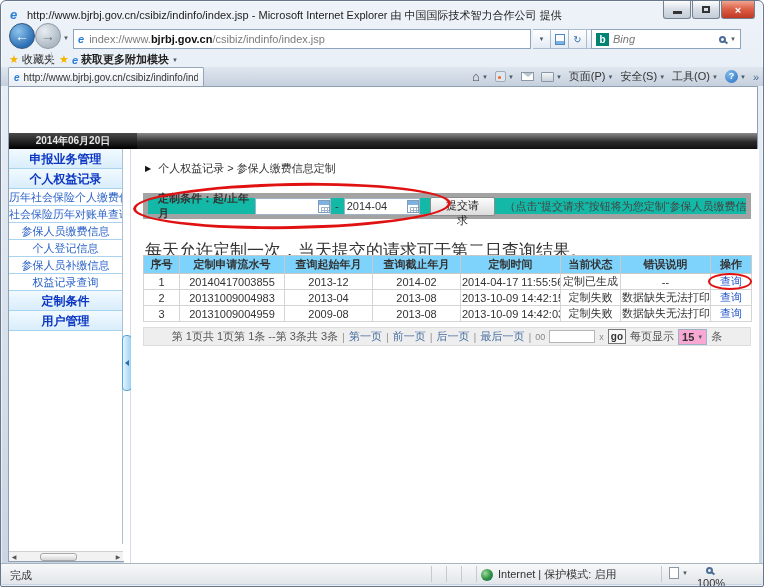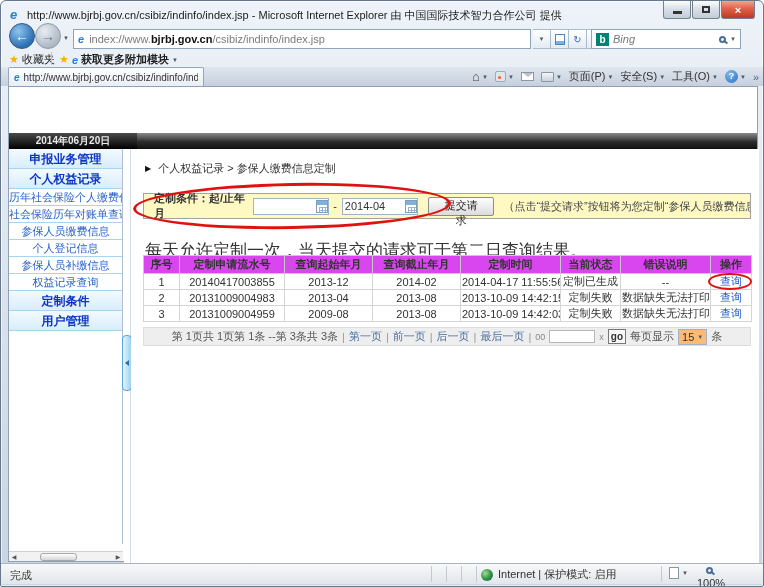--- a/index.html
+++ b/index.html
@@ -87,46 +87,46 @@
                    background:linear-gradient(90deg,#e4f4ff,#9fd1f1);}
   .splitter-handle::after{content:"";position:absolute;left:2px;top:24px;border-top:3px solid transparent;border-bottom:3px solid transparent;border-right:4px solid #2c6ea8;}
   .sidescroll{position:absolute;left:0;top:464px;width:114px;height:10px;background:#f2f2f2;border-top:1px solid #d0d0d0;display:flex;align-items:center;}
   .sarrow{width:10px;height:10px;font-size:6px;color:#555;text-align:center;line-height:10px;}
   .strack{flex:1;position:relative;height:10px;}
   .sthumb{position:absolute;left:22%;width:40%;top:1px;height:8px;background:linear-gradient(180deg,#fdfdfd,#d7d7d7);border:1px solid #a8a8a8;border-radius:3px;}
   
   .main{position:absolute;left:122px;top:62px;width:628px;height:414px;background:#fff;}
   .breadcrumb{position:absolute;left:14px;top:12px;font-size:11px;color:#333;display:flex;align-items:center;gap:7px;}
   .bc-arrow{font-size:8px;color:#111;}
-  .formbar{position:absolute;left:12px;top:44px;width:608px;height:26px;background:#fef9c3;border:1px solid #a3a3a3;
+  .formbar{position:absolute;left:12px;top:44px;width:608px;height:26px;background:#14b8a6;border:5px solid #a3a3a3;
            display:flex;align-items:center;font-size:11px;color:#333;padding-left:10px;gap:5px;}
   .formbar .flabel{font-weight:bold;}
   .dateinput{width:76px;height:17px;border:1px solid #9db4c8;background:#fff;font-size:11px;padding:0 2px;color:#333;}
   .cal{display:inline-block;width:13px;height:13px;background:#fff;border:1px solid #7f9db9;position:relative;margin-left:-18px;}
   .cal::before{content:"";position:absolute;left:0;top:0;width:100%;height:4px;background:#7db1e0;}
   .cal::after{content:"";position:absolute;left:2px;top:6px;width:8px;height:5px;
               background:linear-gradient(90deg,#9db4c8 1px,transparent 1px) 0 0/3px 3px,linear-gradient(#9db4c8 1px,transparent 1px) 0 0/3px 3px;}
   .submitbtn{height:19px;padding:0 12px;font-size:11px;color:#222;border:1px solid #8c8c8c;border-radius:2px;
              background:linear-gradient(180deg,#fdfdfd,#dcdcdc);margin-left:6px;}
   .hint{color:#444;margin-left:4px;white-space:nowrap;overflow:hidden;}
   .bigellipse{position:absolute;left:2px;top:34px;width:318px;height:46px;border:3px solid #e01111;border-radius:50%;
               transform:rotate(-1deg);pointer-events:none;}
   .note{position:absolute;left:14px;top:90px;font-size:17px;color:#333;}
   table.rtable{position:absolute;left:12px;top:106px;width:608px;border-collapse:collapse;table-layout:fixed;font-size:11px;color:#333;}
-  .rtable th{background:#d946ef;border:1px solid #c9c9c9;font-weight:bold;height:18px;padding:0 1px;margin-top:16px;}
+  .rtable th{background:#7dd3fc;border:1px solid #c9c9c9;font-weight:bold;height:18px;padding:0 1px;margin-top:16px;}
   .rtable td{border:1px solid #d5d5d5;text-align:center;height:15px;padding:0 1px;white-space:nowrap;overflow:hidden;}
   .rtable .qlink{color:#2255cc;cursor:pointer;}
   .smallcircle{position:absolute;left:577px;top:124px;width:44px;height:17px;border:2px solid #e01111;border-radius:50%;pointer-events:none;}
   .pagbar{position:absolute;left:12px;top:178px;width:608px;height:19px;background:#eeeeee;border:1px solid #ddd;
           display:flex;align-items:center;justify-content:center;font-size:11px;color:#555;gap:4px;}
   .pagbar .plink{color:#4a6fa0;cursor:pointer;}
   .pagbar .psep{color:#999;}
   .jumpinput{width:46px;height:13px;border:1px solid #b5b5b5;font-size:10px;}
   .gobtn{height:15px;padding:0 2px;font-size:10px;font-weight:bold;border:1px solid #777;background:#f8f8f8;color:#333;line-height:13px;}
-  .fselect{display:inline-flex;align-items:center;gap:3px;border:1px solid #9db4c8;background:#fdba74;height:16px;padding:0 3px;color:#333;}
+  .fselect{display:inline-flex;align-items:center;gap:3px;border:1px solid #9db4c8;background:#f9a8d4;height:16px;padding:0 3px;color:#333;font-weight:bold;}
   .fselect .caret{font-size:6px;}
   
   .statusbar{position:absolute;left:0;top:562px;width:100%;height:21px;background:linear-gradient(180deg,#f7f8f9,#e2e6ea);
              border-top:1px solid #aab4bd;font-size:11px;color:#333;}
   .sdone{position:absolute;left:9px;top:4px;}
   .ssep{position:absolute;top:2px;width:1px;height:16px;background:#c3cad1;}
   .szone{position:absolute;left:480px;top:3px;display:flex;align-items:center;gap:5px;}
   .globe{display:inline-block;width:12px;height:12px;border-radius:50%;background:radial-gradient(circle at 35% 35%,#9fd89f,#2c8f3c 55%,#1b5e8f);}
   .spage{position:absolute;left:668px;top:3px;display:flex;align-items:center;gap:3px;}
   .pgicon{display:inline-block;width:10px;height:12px;background:#fff;border:1px solid #8a97a5;}

